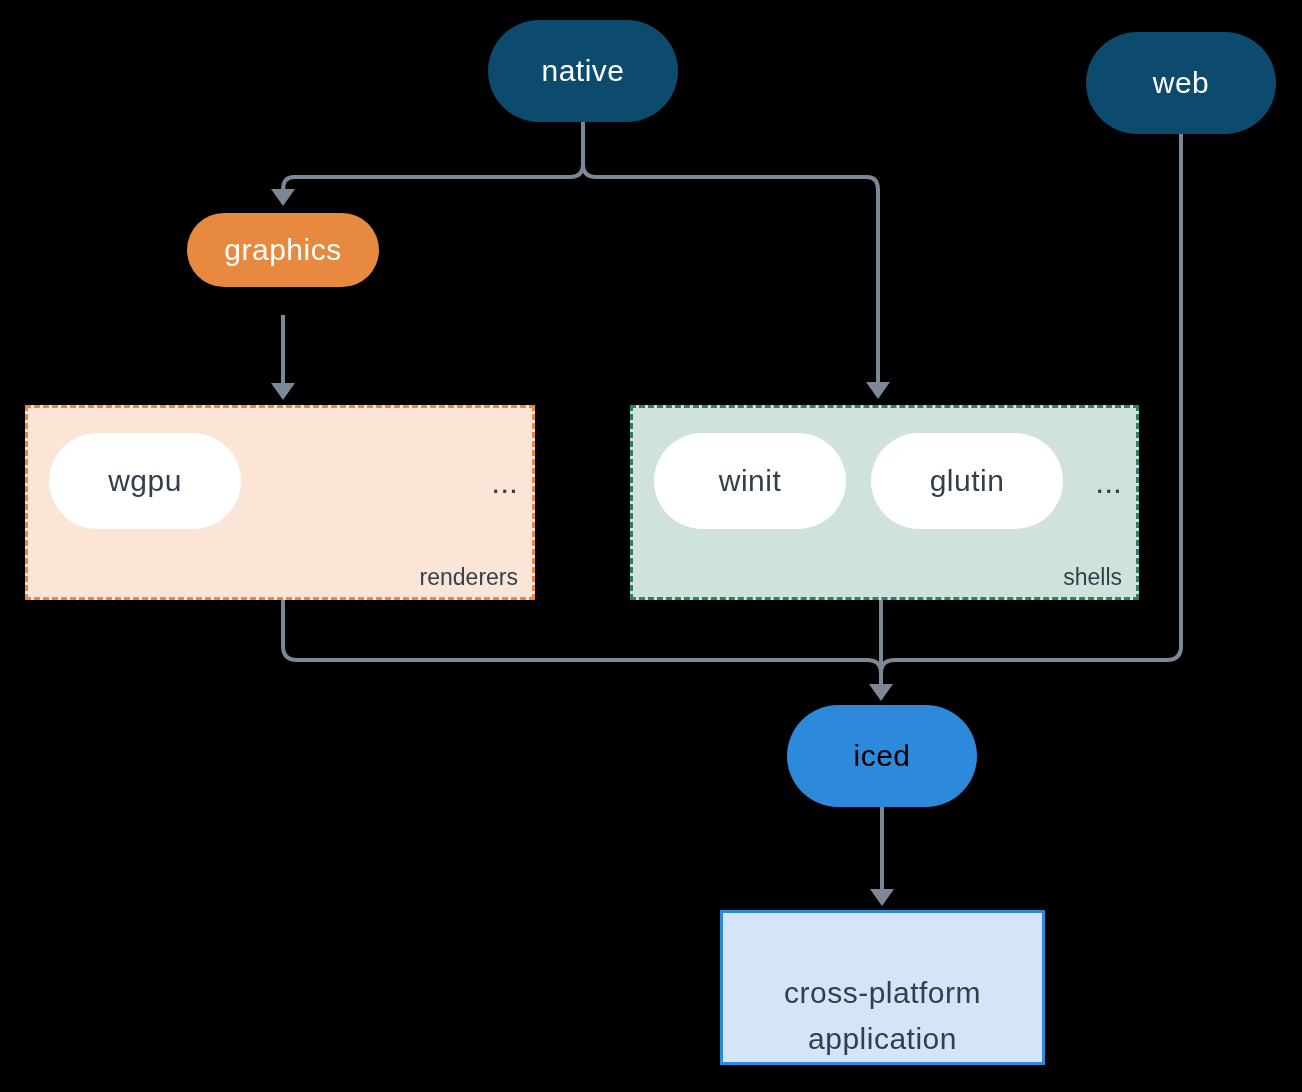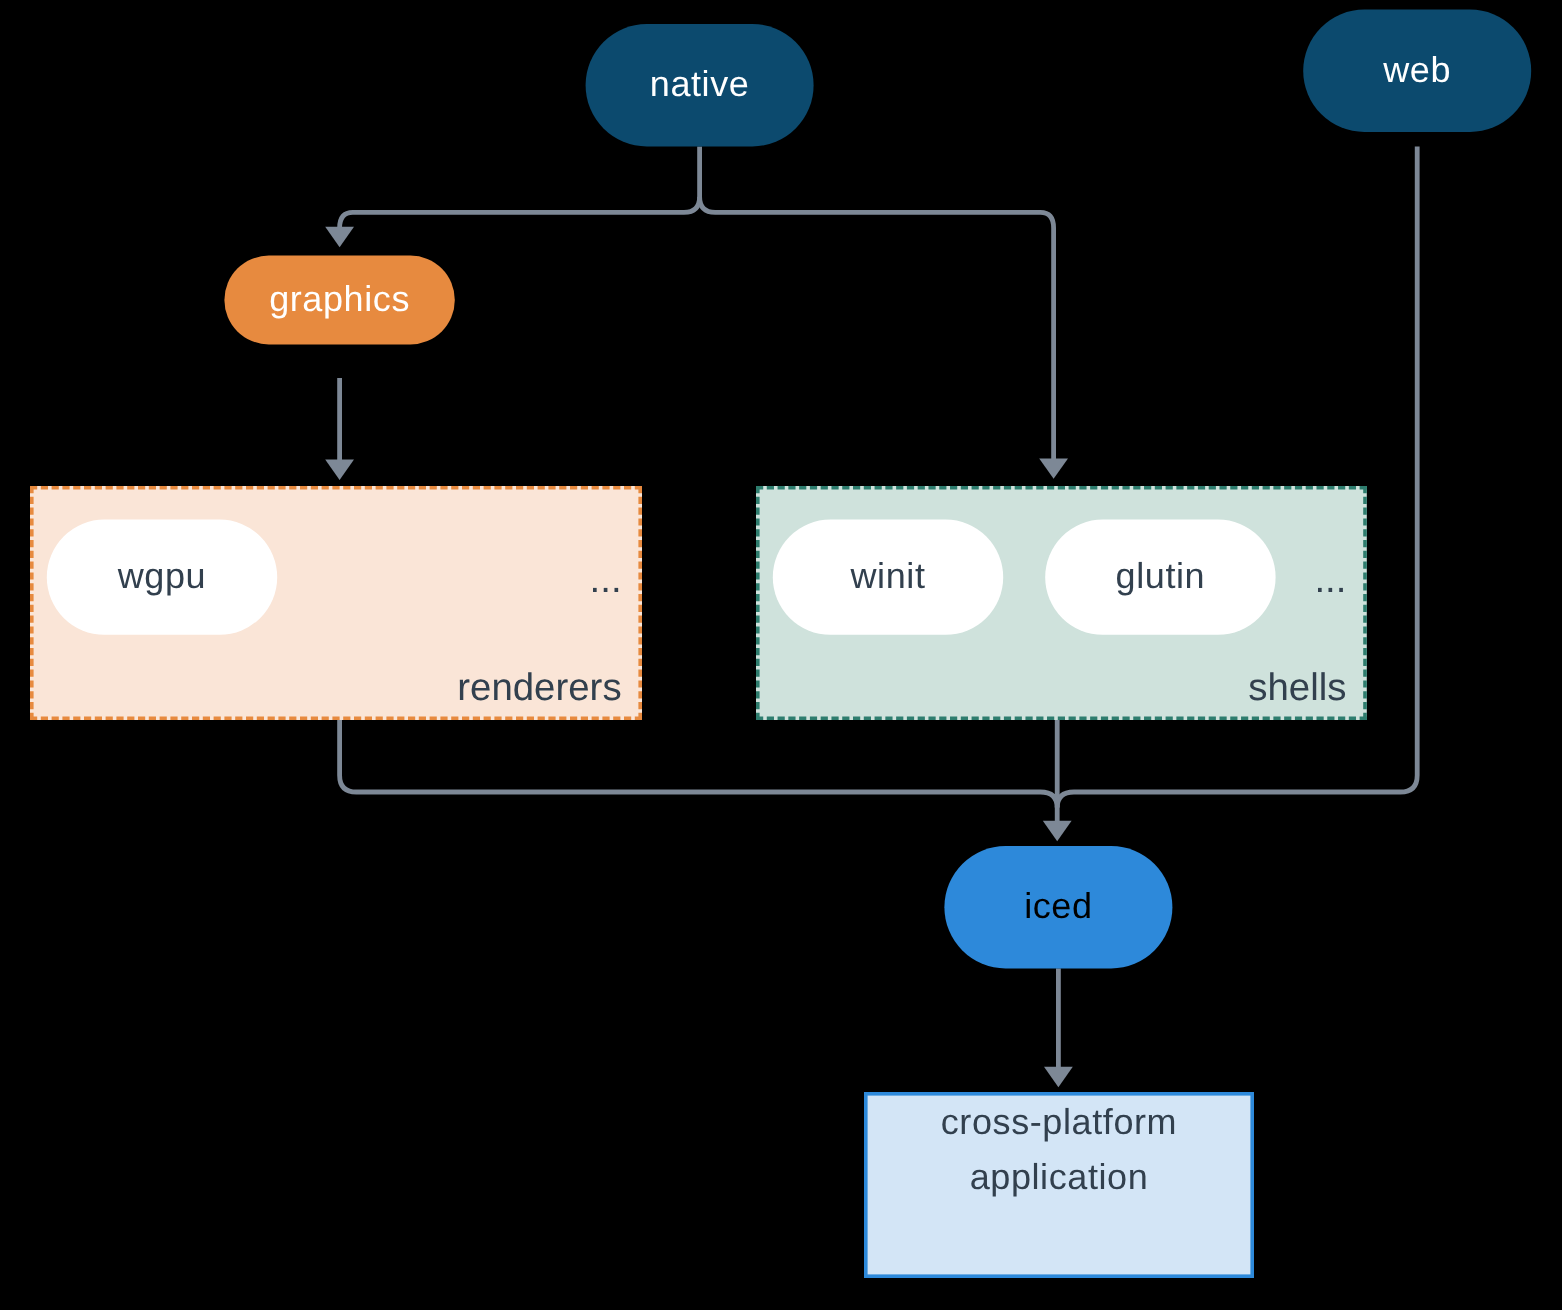--- a/index.html
+++ b/index.html
@@ -23,67 +23,67 @@
     border-radius: 52px;
     font-size: 30px;
     letter-spacing: 0.5px;
   }
   .pill.purple { background: #0c4a6e; color: #FFFFFF; width: 190px; height: 102px; }
   .pill.orange { background: #E78A3F; color: #FFFFFF; width: 192px; height: 74px; }
   .pill.blue   { background: #2D89DA; color: #000000; width: 190px; height: 102px; }
   .pill.white  { background: #FFFFFF; color: #32404E; width: 192px; height: 96px; border-radius: 48px; }
 
   #node-native   { left: 488px;  top: 20px; }
-  #node-web      { left: 1086px; top: 8px; text-align: center; }
+  #node-web      { left: 1086px; top: 32px; text-align: center; }
   #node-graphics { left: 187px;  top: 213px; }
   #node-iced     { left: 787px;  top: 705px; }
 
   .group {
     position: absolute;
     box-sizing: border-box;
     width: 510px;
     height: 195px;
   }
   #group-renderers {
     left: 25px; top: 405px;
     background: #FAE5D7;
     border: 3px dashed #E78A3F;
   }
   #group-shells {
     left: 630px; top: 405px; width: 509px;
     background: #CFE2DC;
     border: 3px dashed #2E7D6E;
   }
   .group .pill.white { top: 25px; }
-  .group .pill.first  { left: 11px; }
+  .group .pill.first  { left: 21px; }
   .group .pill.second { left: 238px; }
   .ellipsis {
     position: absolute;
     right: 14px; top: 56px;
     font-size: 32px;
     color: #32404E;
   }
   .group-label {
     position: absolute;
     right: 14px; bottom: 6px;
-    font-size: 32px;
+    font-size: 23px;
     color: #32404E;
   }
 
   .app-box {
     position: absolute;
     left: 720px; top: 910px;
     width: 325px; height: 155px;
     box-sizing: border-box;
     background: #D3E5F6;
     border: 3px solid #2D89DA;
     display: flex;
     flex-direction: column;
     align-items: center;
-    justify-content: flex-start;
+    justify-content: flex-end;
     font-size: 30px;
     line-height: 46px;
     color: #32404E;
     letter-spacing: 0.5px;
   }
 </style>
 </head>
 <body>
 
 <div class="canvas">

